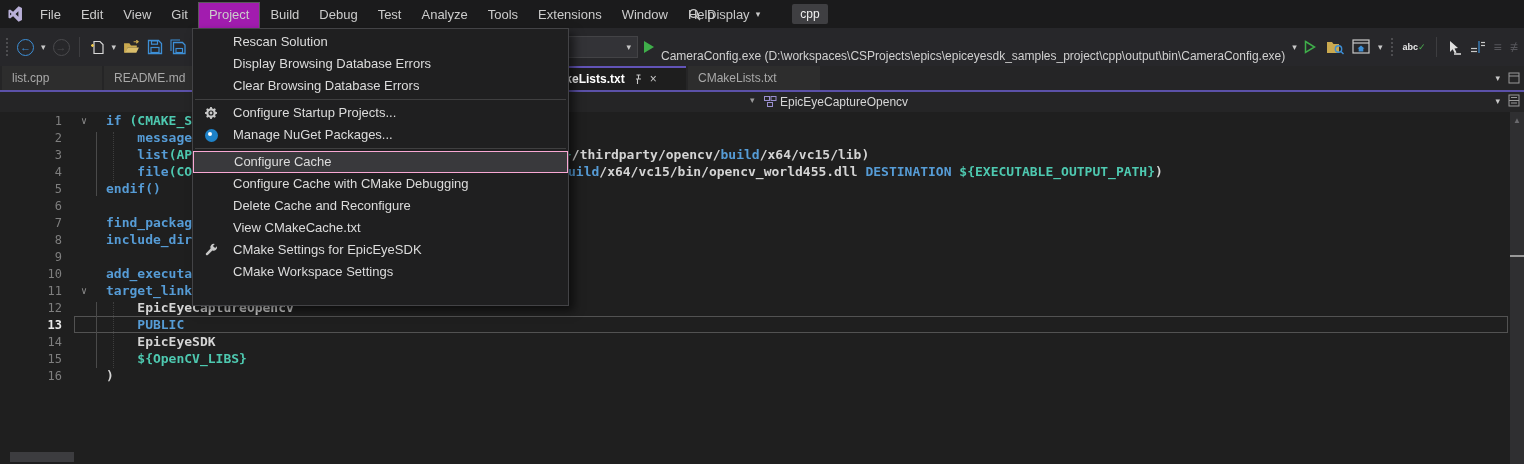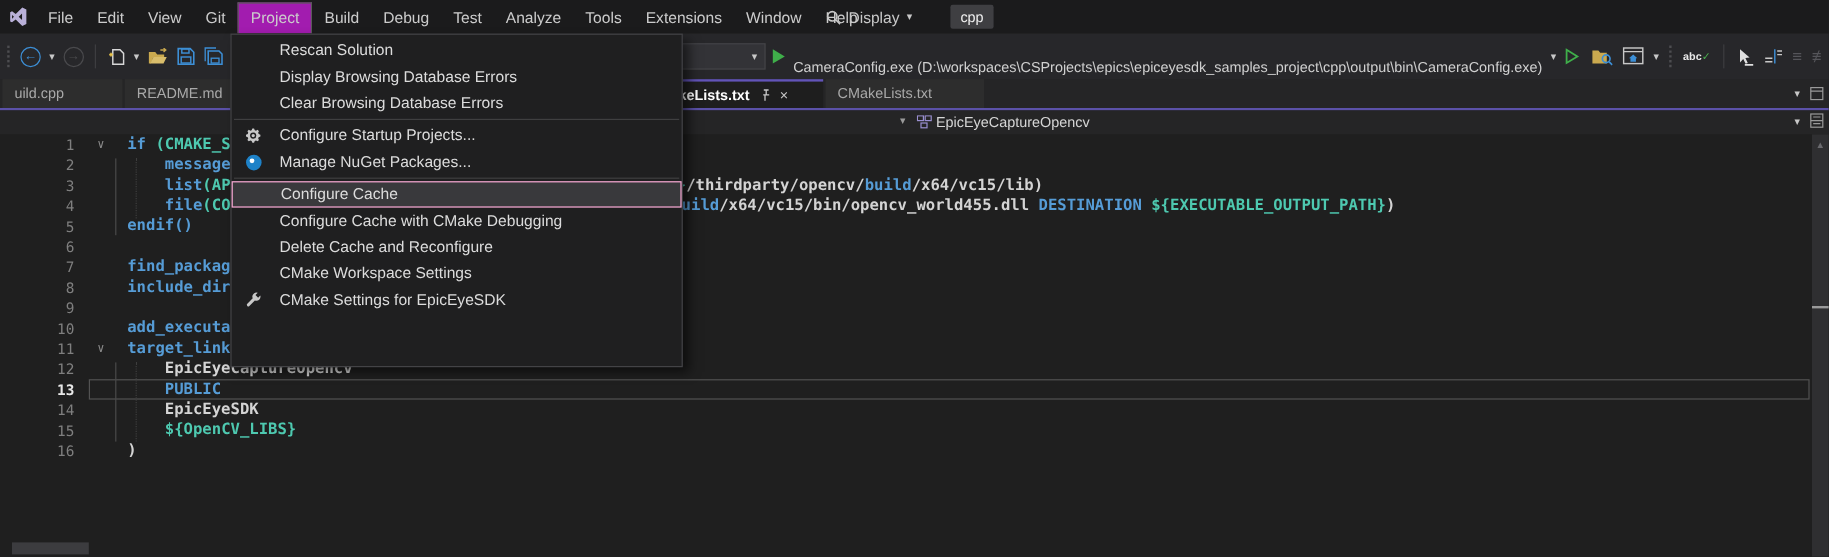--- a/index.html
+++ b/index.html
@@ -213,21 +213,21 @@
           </svg>
       </span>
       <span class="dimicon">≡</span>
       <span class="dimicon">≢</span>
     </div>
   </div>
 
   <div class="tabrow">
     <div id="tabs">
         <div class="tab" style="left: 2px; width: 100px;">
-          <span>uild.cpp</span>
+          <span>list.cpp</span>
         </div>
         <div class="tab" style="left: 104px; width: 94px;">
           <span>README.md</span>
         </div>
         <div class="tab active" style="left: 530px; width: 156px;">
           <span>CMakeLists.txt</span>
           <span>
             <svg width="11" height="11" viewBox="0 0 11 11">
               <path d="M6.5 1v4M4 5h5M5.5 5v5M4.5 1h4" stroke="#c8c8c8" stroke-width="1.1" fill="none"></path>
             </svg>
@@ -312,22 +312,23 @@
               <path fill="#c8c8c8" d="M7 4.4A2.6 2.6 0 1 0 7 9.6 2.6 2.6 0 0 0 7 4.4zm6 3.3-1.5.6c-.1.4-.2.7-.4 1l.7 1.4-1.1 1.1-1.4-.7c-.3.2-.6.3-1 .4L7.7 13H6.3l-.6-1.5c-.4-.1-.7-.2-1-.4l-1.4.7-1.1-1.1.7-1.4c-.2-.3-.3-.6-.4-1L1 7.7V6.3l1.5-.6c.1-.4.2-.7.4-1l-.7-1.4 1.1-1.1 1.4.7c.3-.2.6-.3 1-.4L6.3 1h1.4l.6 1.5c.4.1.7.2 1 .4l1.4-.7 1.1 1.1-.7 1.4c.2.3.3.6.4 1l1.5.6zM7 5.6A1.4 1.4 0 1 1 7 8.4 1.4 1.4 0 0 1 7 5.6z"></path>
             </svg>
           </span><span>Configure Startup Projects...</span></div>
         <div class="pm-item"><span class="pm-ico">
             <span class="nuget-dot"></span>
           </span><span>Manage NuGet Packages...</span></div>
         <div class="pm-sep"></div>
         <div class="pm-item hl"><span>Configure Cache</span></div>
         <div class="pm-item"><span>Configure Cache with CMake Debugging</span></div>
         <div class="pm-item"><span>Delete Cache and Reconfigure</span></div>
-        <div class="pm-item"><span>CMake Workspace Settings</span></div>
+        <div class="pm-item"><span>View CMakeCache.txt</span></div>
         <div class="pm-item"><span class="pm-ico">
             <svg width="14" height="14" viewBox="0 0 14 14">
               <path fill="#c8c8c8" d="M12.9 3.2a3.4 3.4 0 0 1-4.5 4.2l-4.6 4.5a1.2 1.2 0 0 1-1.7-1.7l4.5-4.6A3.4 3.4 0 0 1 10.8 1L8.9 2.9l2.2 2.2 1.8-1.9z"></path>
             </svg>
           </span><span>CMake Settings for EpicEyeSDK</span></div>
+        <div class="pm-item"><span>CMake Workspace Settings</span></div>
       </div>
   </div>
 
 </div>
 
 </body></html>

